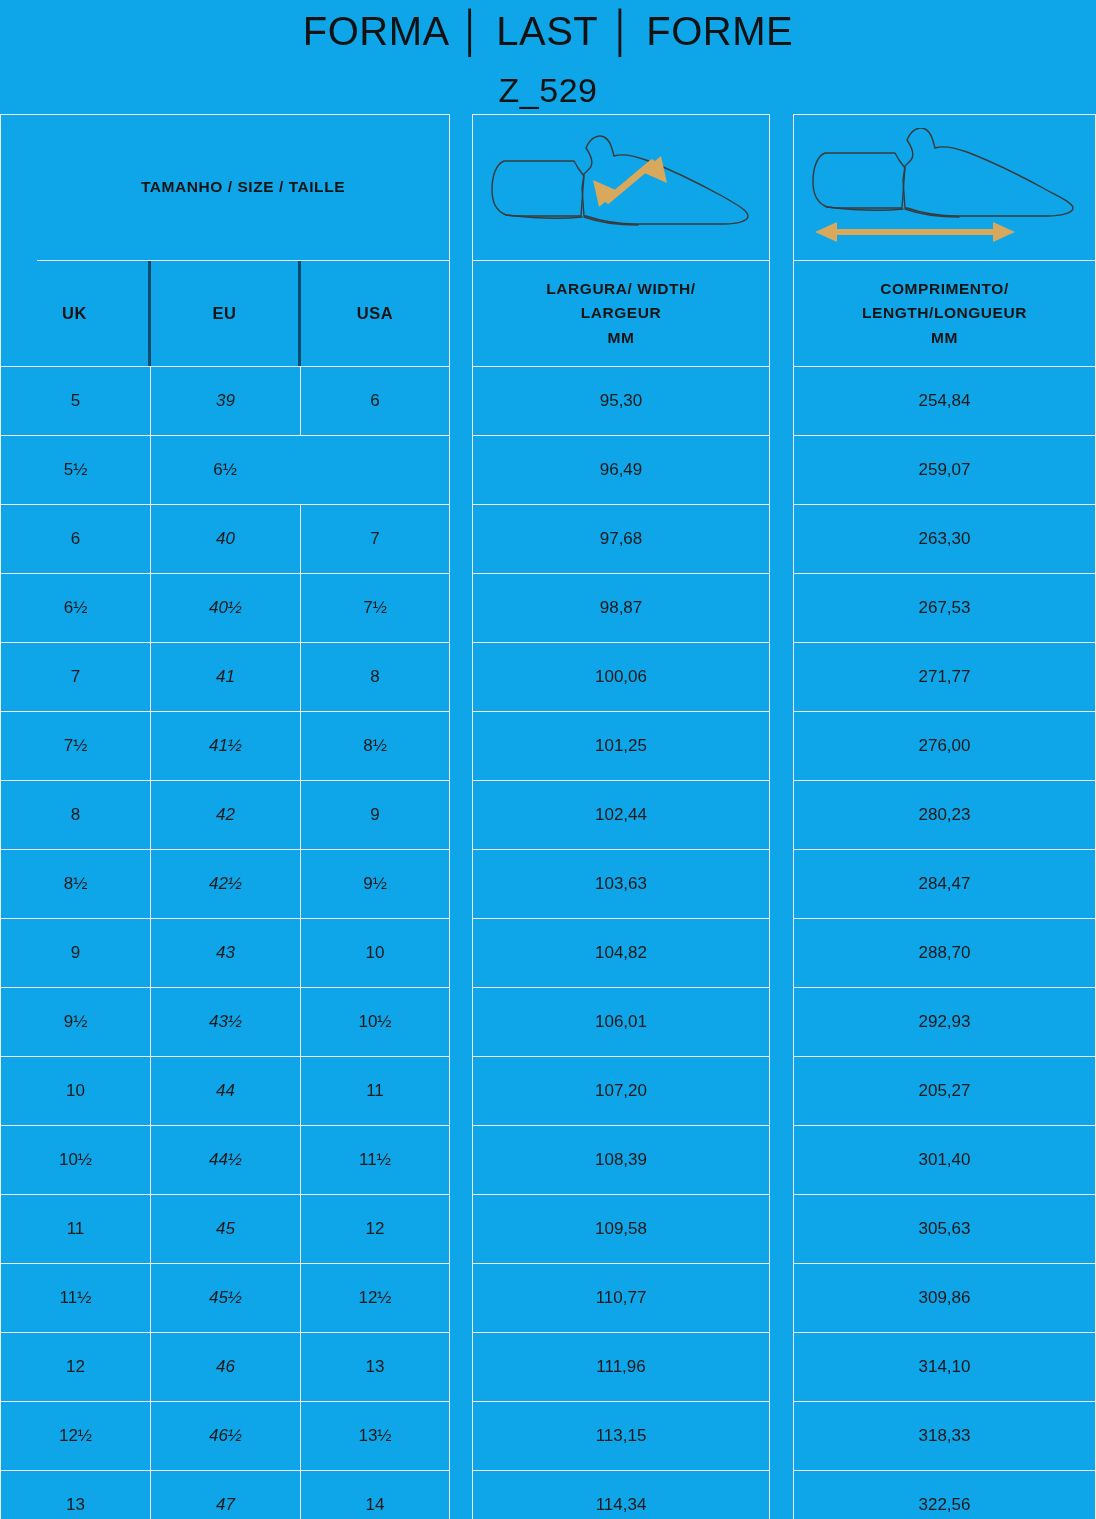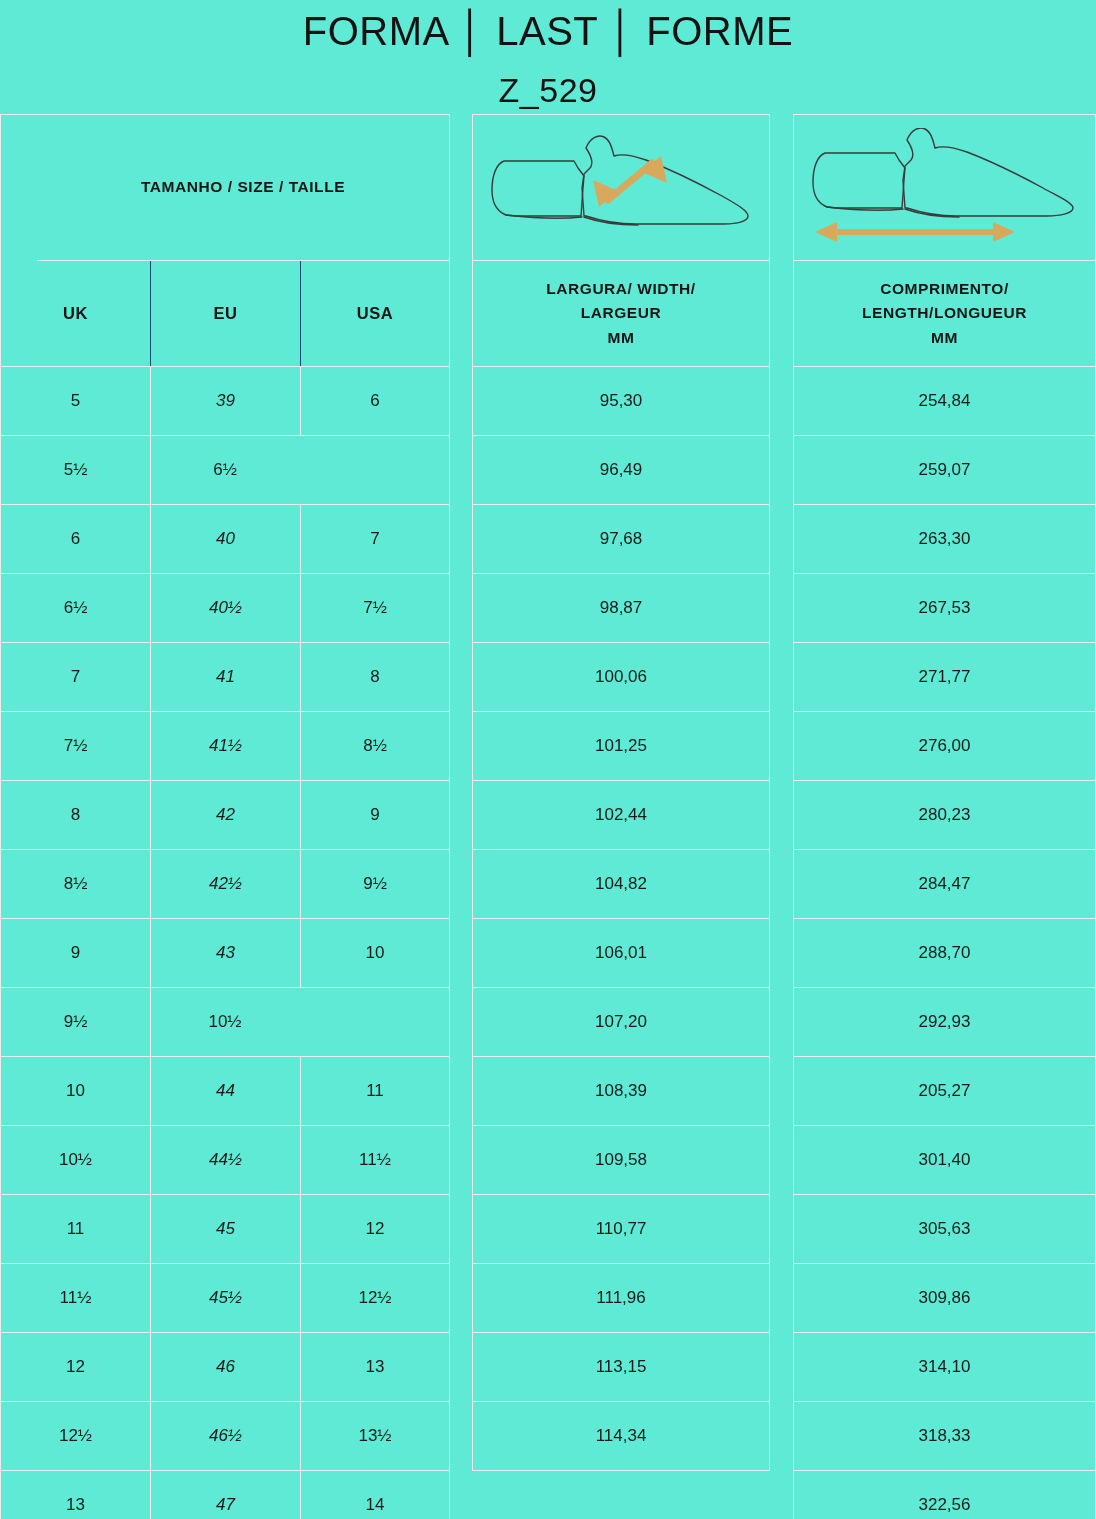--- a/index.html
+++ b/index.html
@@ -10,21 +10,21 @@
     background: #ffffff;
     font-family: "Liberation Sans", sans-serif;
     color: #1a1a1a;
     overflow: hidden;
   }
 
   .page {
     position: relative;
     width: 1096px;
     height: 1519px;
-    background: #5eead4;
+    background: #0ea5e9;
   }
 
   
   .title-block {
     position: absolute;
     left: 0;
     top: 0;
     width: 1096px;
     height: 114px;
     text-align: center;
@@ -93,21 +93,21 @@
     border-bottom: 1px solid #ededed;
   }
   .subcol {
     display: flex;
     align-items: center;
     justify-content: center;
     font-size: 16.5px;
     font-weight: 700;
     letter-spacing: 0.6px;
     color: #141414;
-    border-right: 1px solid #0c4a6e;
+    border-right: 3px solid #0c4a6e;
   }
   .subcol:last-child { border-right: none; }
   .sc-uk  { width: 150px; }
   .sc-eu  { width: 150px; }
   .sc-usa { width: 148px; }
 
   
   .rows { display: block; }
   .row {
     display: flex;
@@ -199,20 +199,21 @@
             <div class="cell c-eu">42½</div>
             <div class="cell c-usa">9½</div>
           </div>
           <div class="row">
             <div class="cell c-uk">9</div>
             <div class="cell c-eu">43</div>
             <div class="cell c-usa">10</div>
           </div>
           <div class="row">
             <div class="cell c-uk">9½</div>
+            <div class="cell c-eu">43½</div>
             <div class="cell c-usa">10½</div>
           </div>
           <div class="row">
             <div class="cell c-uk">10</div>
             <div class="cell c-eu">44</div>
             <div class="cell c-usa">11</div>
           </div>
           <div class="row">
             <div class="cell c-uk">10½</div>
             <div class="cell c-eu">44½</div>
@@ -290,20 +291,23 @@
           <div class="row">
             <div class="cell c-full">100,06</div>
           </div>
           <div class="row">
             <div class="cell c-full">101,25</div>
           </div>
           <div class="row">
             <div class="cell c-full">102,44</div>
           </div>
           <div class="row">
+            <div class="cell c-full">103,63</div>
+          </div>
+          <div class="row">
             <div class="cell c-full">104,82</div>
           </div>
           <div class="row">
             <div class="cell c-full">106,01</div>
           </div>
           <div class="row">
             <div class="cell c-full">107,20</div>
           </div>
           <div class="row">
             <div class="cell c-full">108,39</div>

